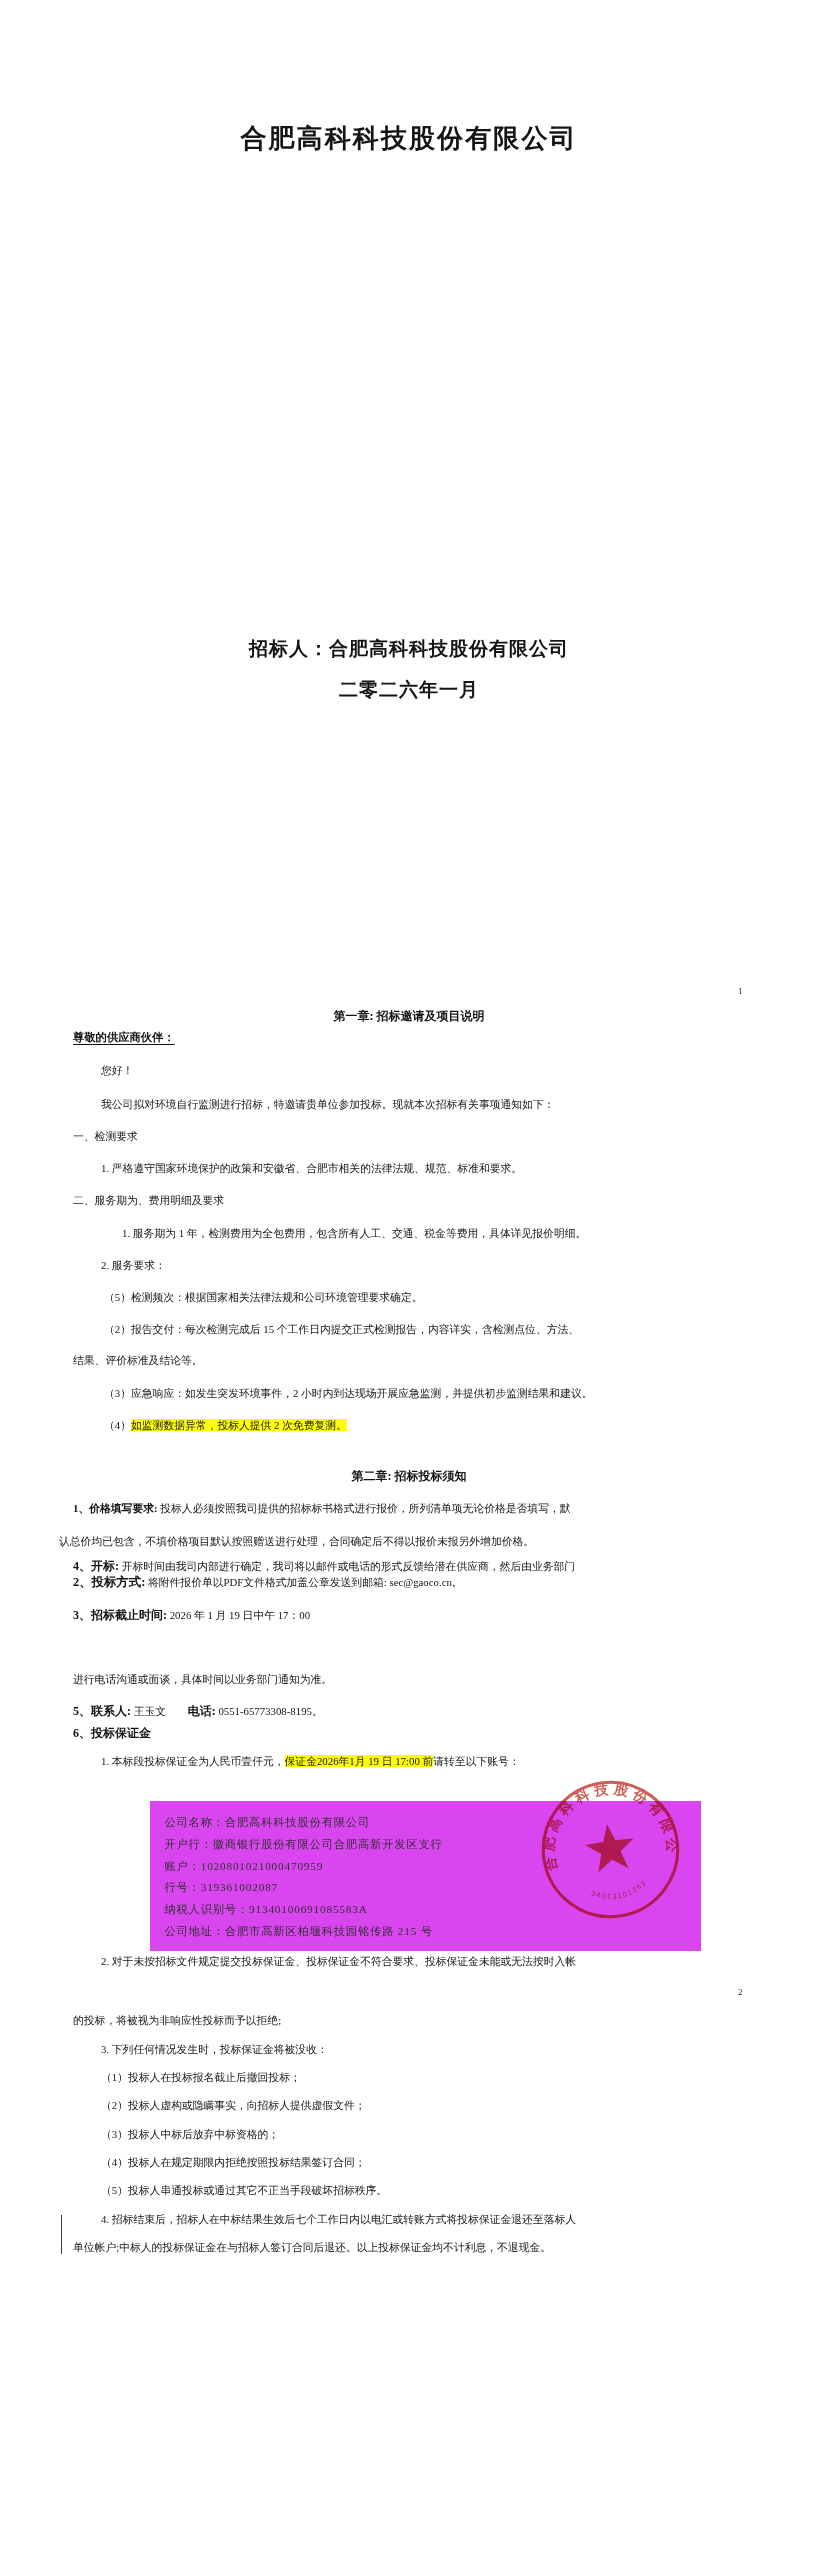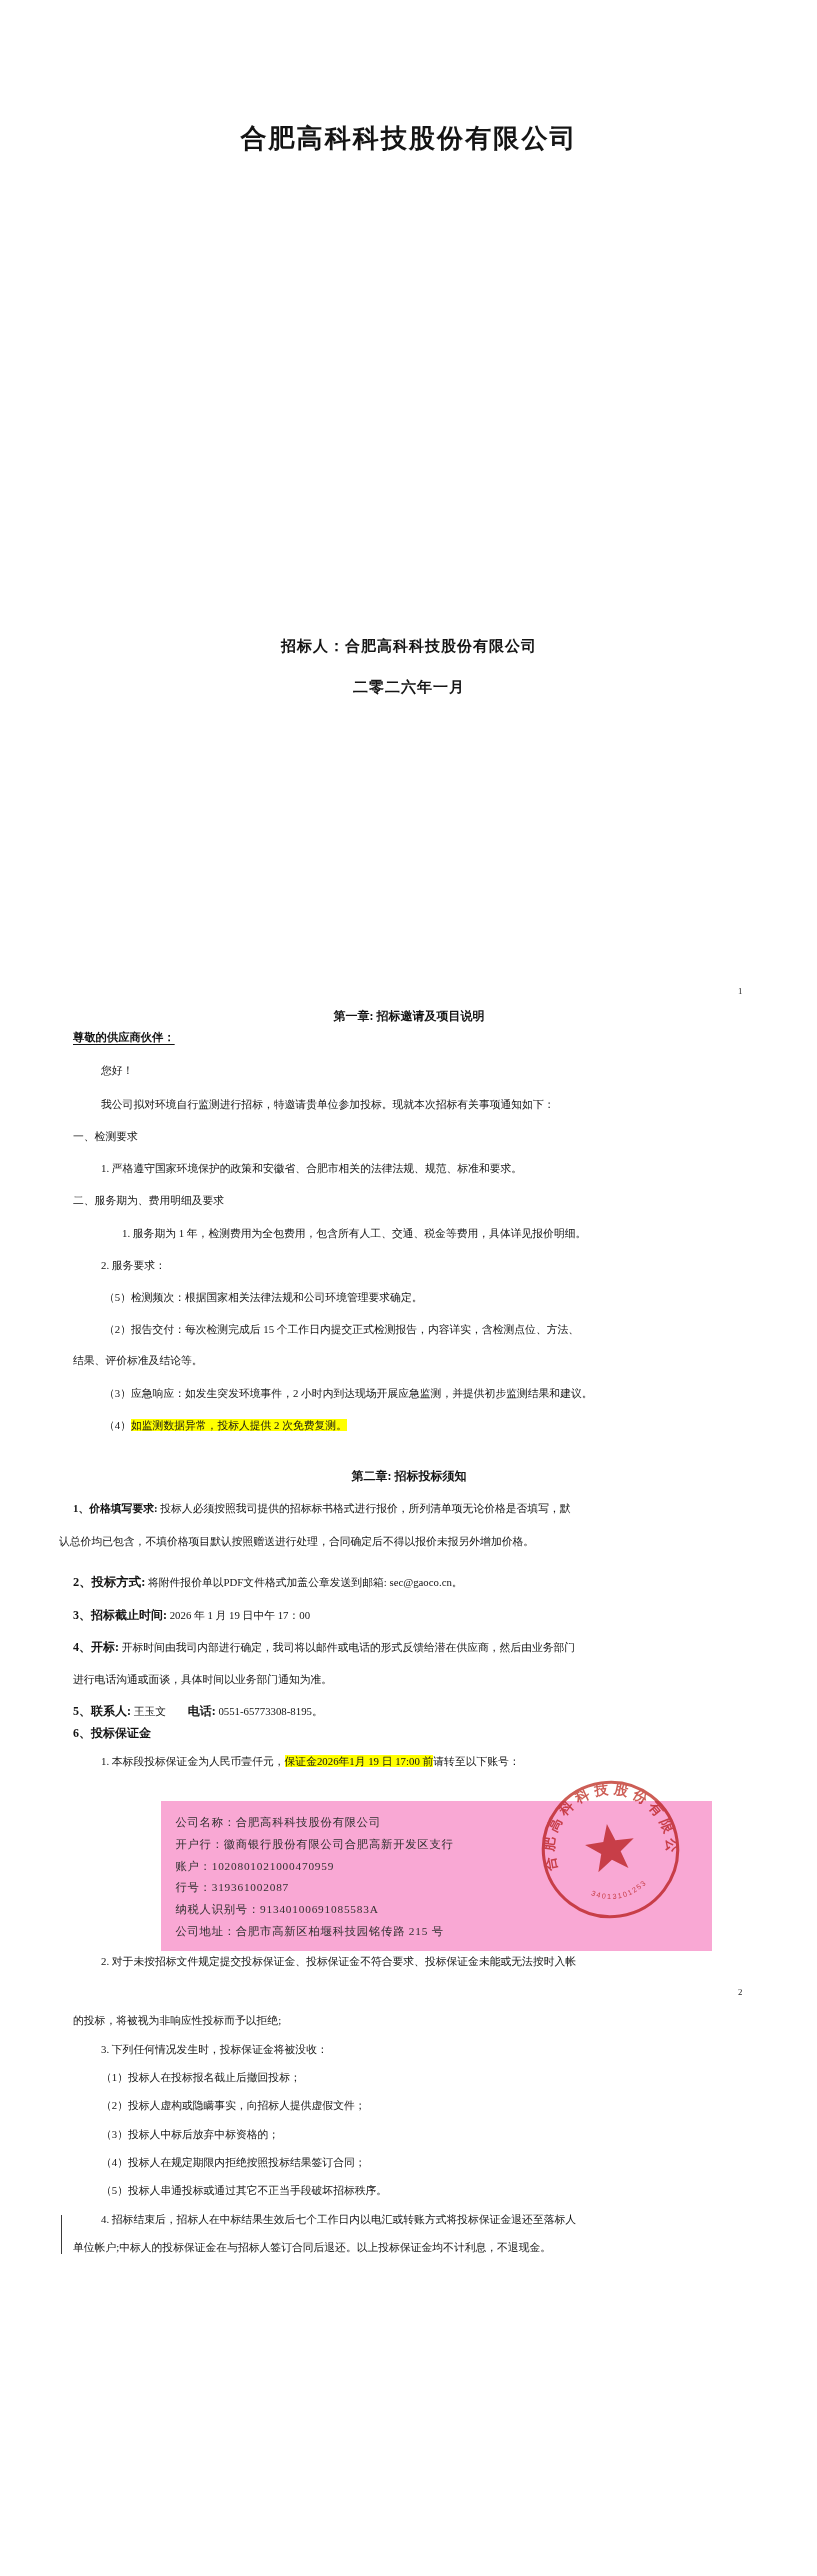--- a/index.html
+++ b/index.html
@@ -18,30 +18,30 @@
     line-height:1.25;
     white-space:nowrap;
     color:#141414;
   }
   .center{left:0;width:100%;text-align:center;}
   .b{font-weight:bold;}
   .u{text-decoration:underline;text-underline-offset:2.6px;}
   .hl{background:#ffff00;}
   .cover-title{font-size:26px;font-weight:bold;letter-spacing:2.1px;}
   .cover-subtitle{font-size:23px;font-weight:bold;letter-spacing:2.6px;}
-  .cover-meta{font-size:15px;font-weight:bold;letter-spacing:1px;}
+  .cover-meta{font-size:19px;font-weight:bold;letter-spacing:1px;}
   .chapter-heading{font-size:12px;font-weight:bold;}
   .big-label{font-size:12.4px;font-weight:bold;}
   .mid-label{font-size:12px;font-weight:bold;}
   .pagenum{position:absolute;font-size:8.8px;color:#222;}
   .bank-block{
     position:absolute;
-    left:161px;top:1801px;
+    left:150px;top:1801px;
     width:551px;height:150px;
-    background:#f9a8d4;
+    background:#d946ef;
   }
   .bank-line{
     position:absolute;
     left:14.4px;
     font-size:11.3px;
     letter-spacing:0.8px;
     color:#303030;
     white-space:nowrap;
   }
   .stamp{
@@ -112,21 +112,21 @@
   <div class="line" style="left:59px;top:1535px;">认总价均已包含，不填价格项目默认按照赠送进行处理，合同确定后不得以报价未报另外增加价格。</div>
 
   <div class="line" style="left:73px;top:1575px;">
     <span class="big-label">2、投标方式:</span><span> 将附件报价单以PDF文件格式加盖公章发送到邮箱: sec@gaoco.cn。</span>
   </div>
 
   <div class="line" style="left:73px;top:1608px;">
     <span class="mid-label">3、招标截止时间:</span><span> 2026 年 1 月 19 日中午 17：00</span>
   </div>
 
-  <div class="line" style="left:73px;top:1640px;">
+  <div class="line" style="left:73px;top:1559px;">
     <span class="mid-label">4、开标:</span><span> 开标时间由我司内部进行确定，我司将以邮件或电话的形式反馈给潜在供应商，然后由业务部门</span>
   </div>
 
   <div class="line" style="left:73px;top:1673px;text-align:center;">进行电话沟通或面谈，具体时间以业务部门通知为准。</div>
 
   <div class="line" style="left:73px;top:1704px;">
     <span class="mid-label">5、联系人:</span><span> 王玉文　　</span><span class="mid-label">电话:</span><span> 0551-65773308-8195。</span>
   </div>
 
   <div class="line mid-label" style="left:73px;top:1726px;">6、投标保证金</div>

